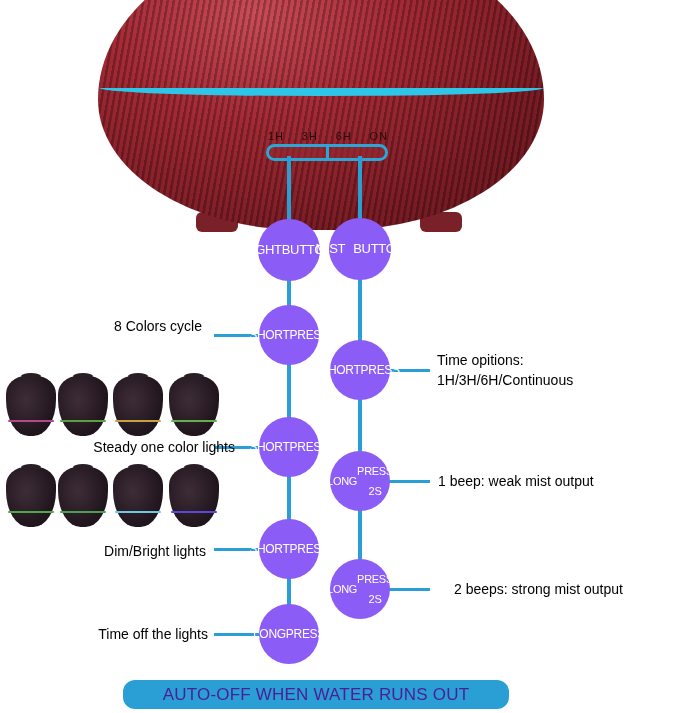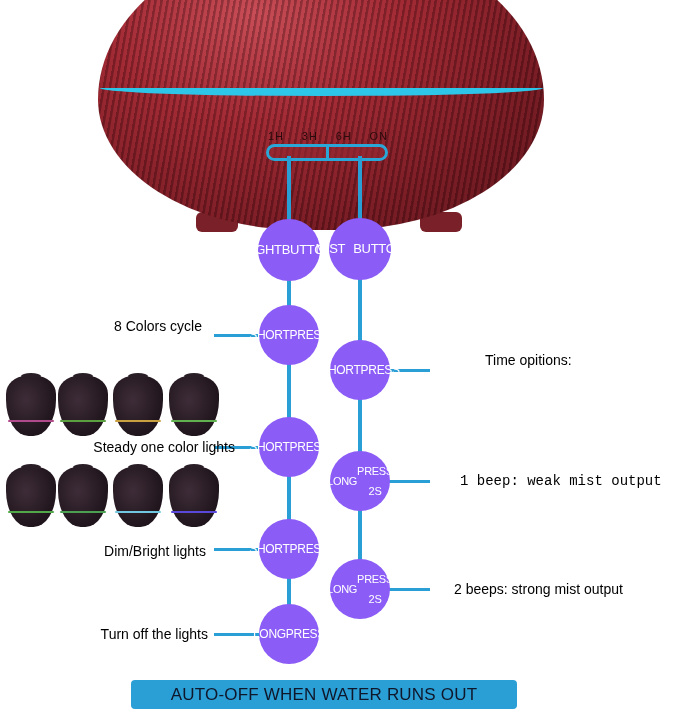--- a/index.html
+++ b/index.html
@@ -28,22 +28,22 @@
   .node {
     width:60px; height:60px; border-radius:50%; background:#8b5cf6; color:#fff;
     display:flex; flex-direction:row; align-items:center; justify-content:center;
     text-align:center; font-size:12px; line-height:20px; letter-spacing:-0.3px;
   }
   .node.big { width:62px; height:62px; font-size:13px; }
   .node.small { font-size:11px; }
   .label { color:#000000; font-size:14px; line-height:20px; white-space:nowrap; }
   .label.right { text-align:right; }
   .banner {
-    left:131px; top:680px; width:386px; height:29px; background:#2a9fd6; border-radius:4px;
-    color:#0f172a; font-size:17px; display:flex; align-items:center; justify-content:center; letter-spacing:0.2px;
+    left:123px; top:680px; width:386px; height:29px; background:#2a9fd6; border-radius:12px;
+    color:#4c1d95; font-size:17px; display:flex; align-items:center; justify-content:center; letter-spacing:0.2px;
   }
   .mini {
     width:50px; height:60px;
     border-radius: 40% 40% 45% 45% / 30% 30% 60% 60%;
     background: radial-gradient(ellipse at 40% 40%, #3e2d38 0%, #241820 60%, #140c12 100%);
   }
   .mini .neck { position:absolute; left:15px; top:-3px; width:20px; height:6px; border-radius:50%; background:#2a1e26; }
   .mini .band { position:absolute; left:2px; top:44px; width:46px; height:2px; border-radius:2px; }
 </style>
 </head>
@@ -114,26 +114,27 @@
 <div class="abs node small" style="left:330px;top:559px;">
   <span>LONG</span>
   <span>PRESS 2S</span>
 </div>
 
 <div class="abs label right" style="right:477px;top:316px;">
   <div>8 Colors cycle</div>
 </div>
 <div class="abs label right" style="right:444px;top:437px;">Steady one color lights</div>
 <div class="abs label right" style="right:473px;top:541px;">Dim/Bright lights</div>
-<div class="abs label right" style="right:471px;top:624px;">Turn off the lights</div>
+<div class="abs label right" style="right:471px;top:624px;">Time off the lights</div>
 
-<div class="abs label" style="left:437px;top:350px;margin-left:48px;">
+<div class="abs label" style="left:437px;top:350px;">
   <div>Time opitions:</div>
+  <div>1H/3H/6H/Continuous</div>
 </div>
-<div class="abs label" style="left:460px;top:471px;font-family:Liberation Mono, monospace;">1 beep: weak mist output</div>
+<div class="abs label" style="left:438px;top:471px;">1 beep: weak mist output</div>
 <div class="abs label" style="left:434px;top:579px;margin-left:20px;">2 beeps: strong mist output</div>
 
 <div class="abs mini" style="left:6px;top:376px;">
     <div class="neck"></div>
     <div class="band" style="background:#b04a8a;"></div>
   </div>
 <div class="abs mini" style="left:58px;top:376px;">
     <div class="neck"></div>
     <div class="band" style="background:#5aa040;"></div>
   </div>

